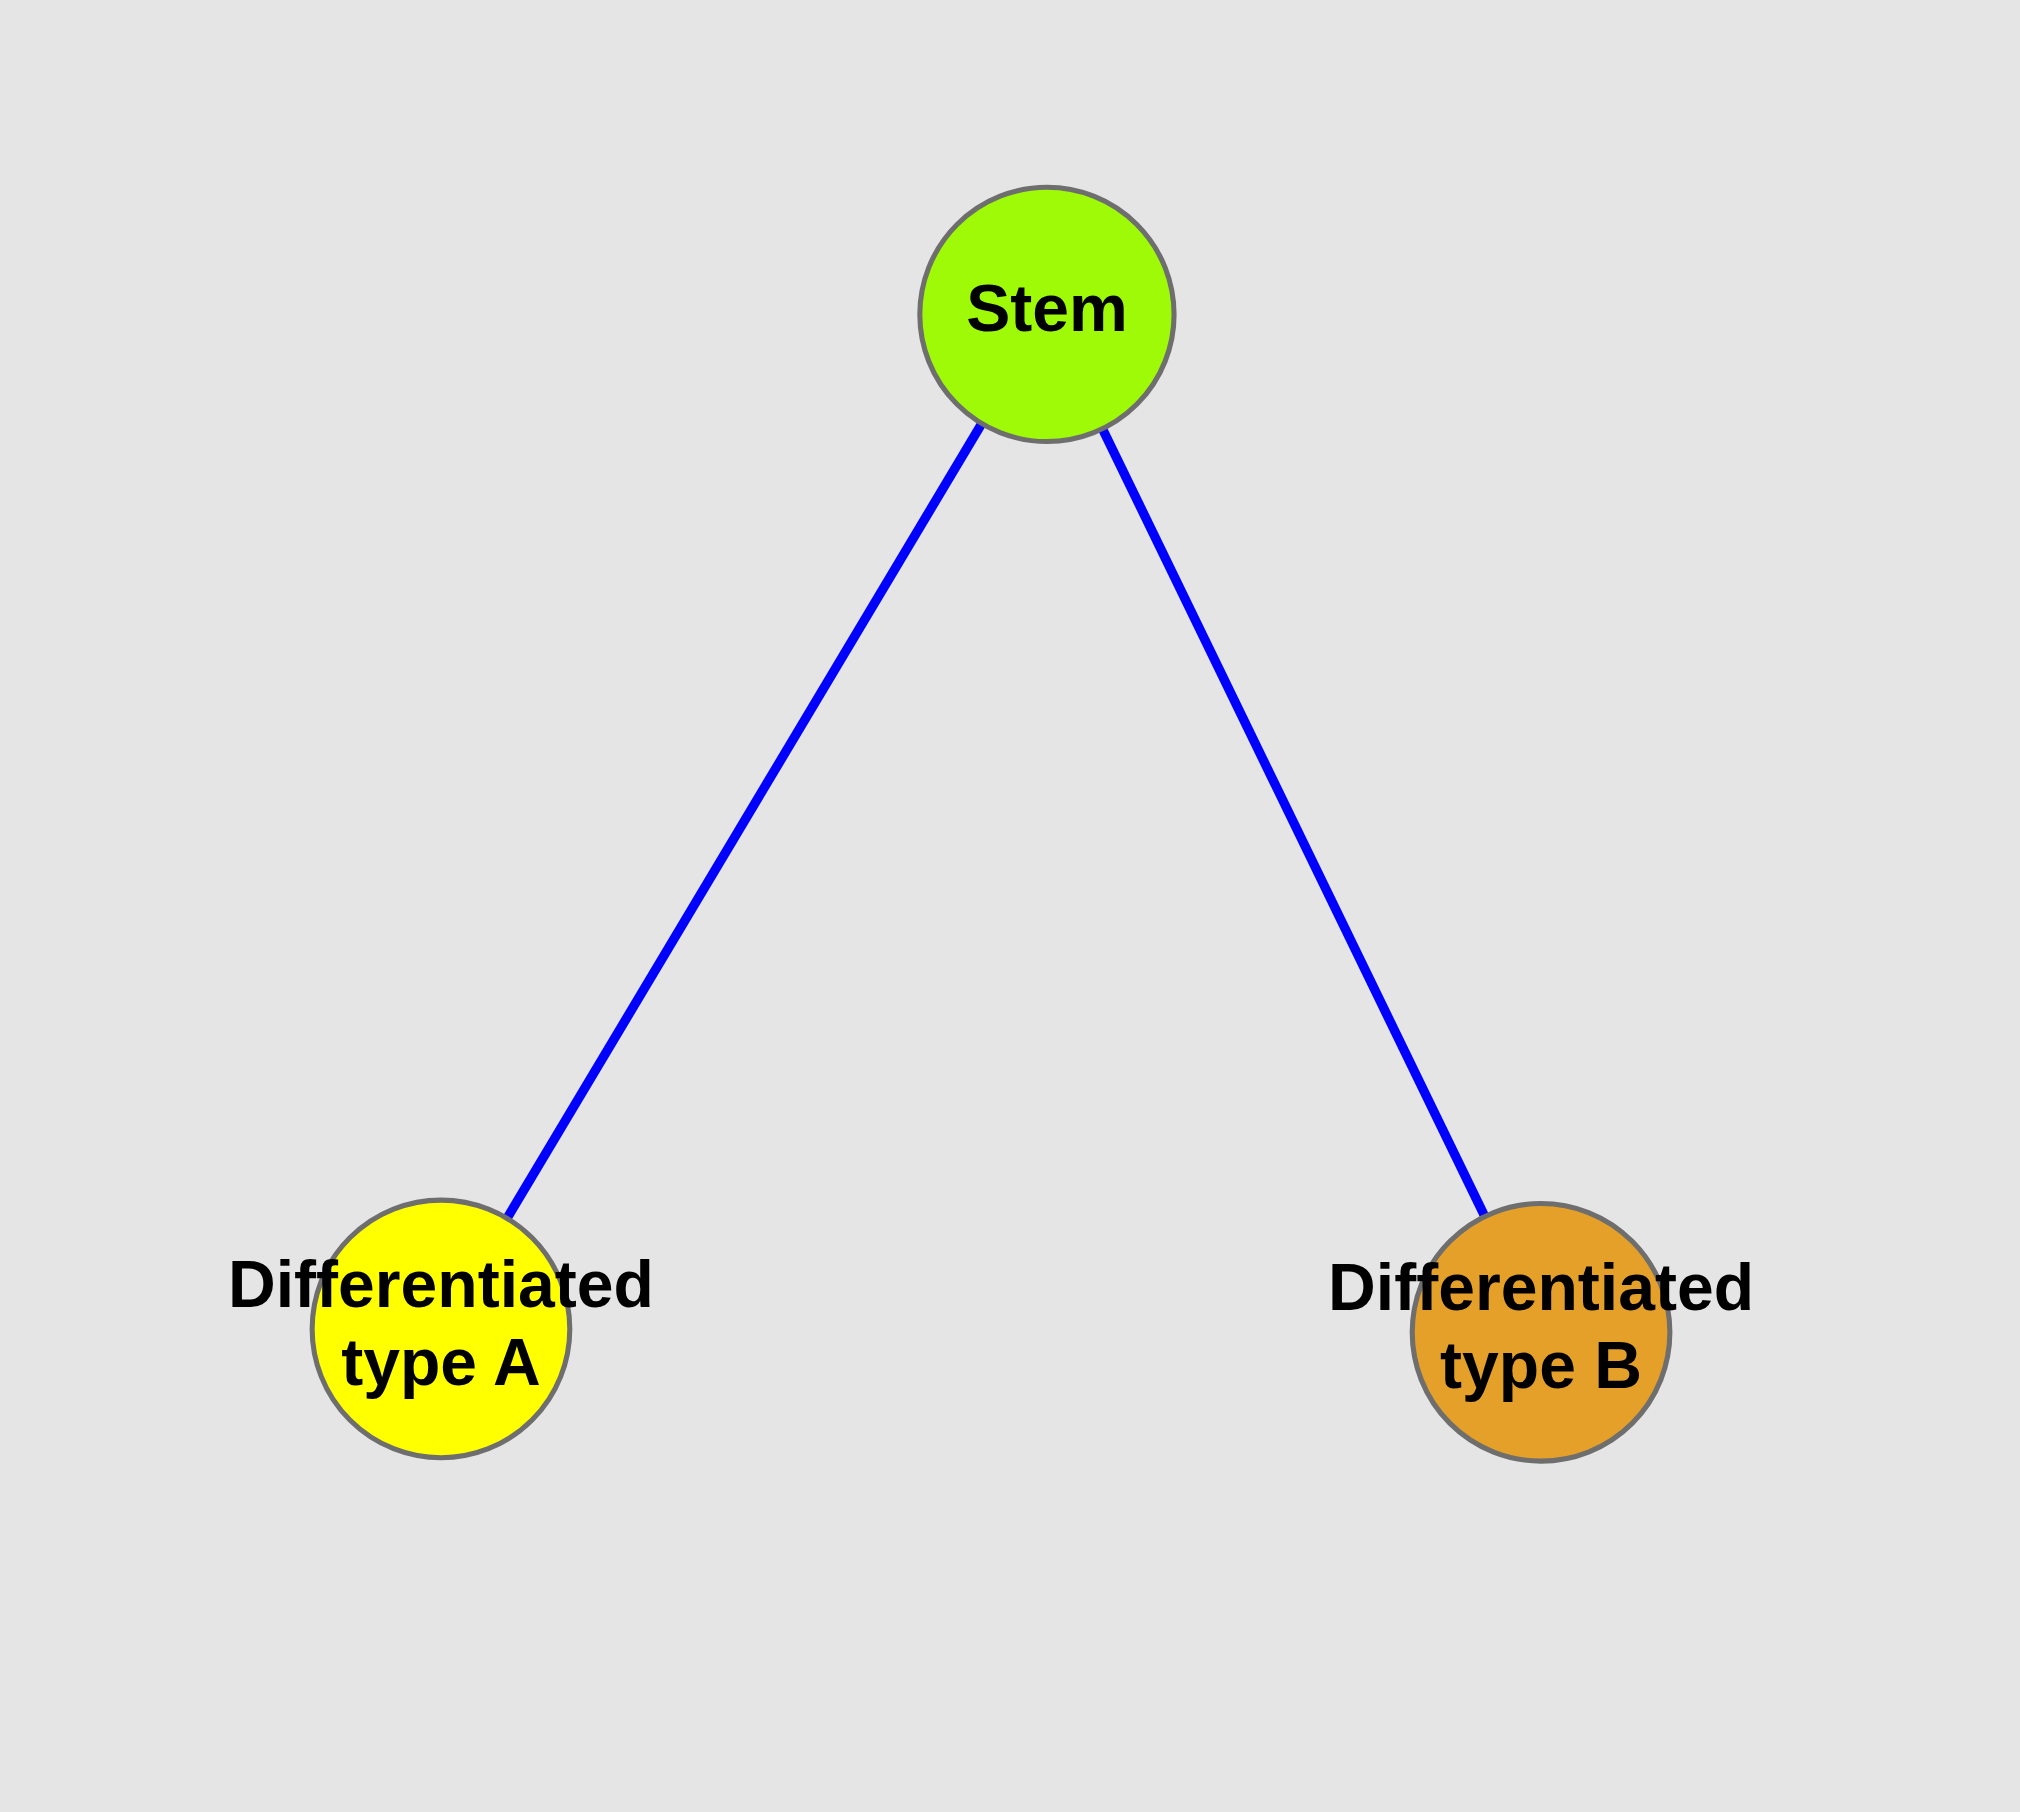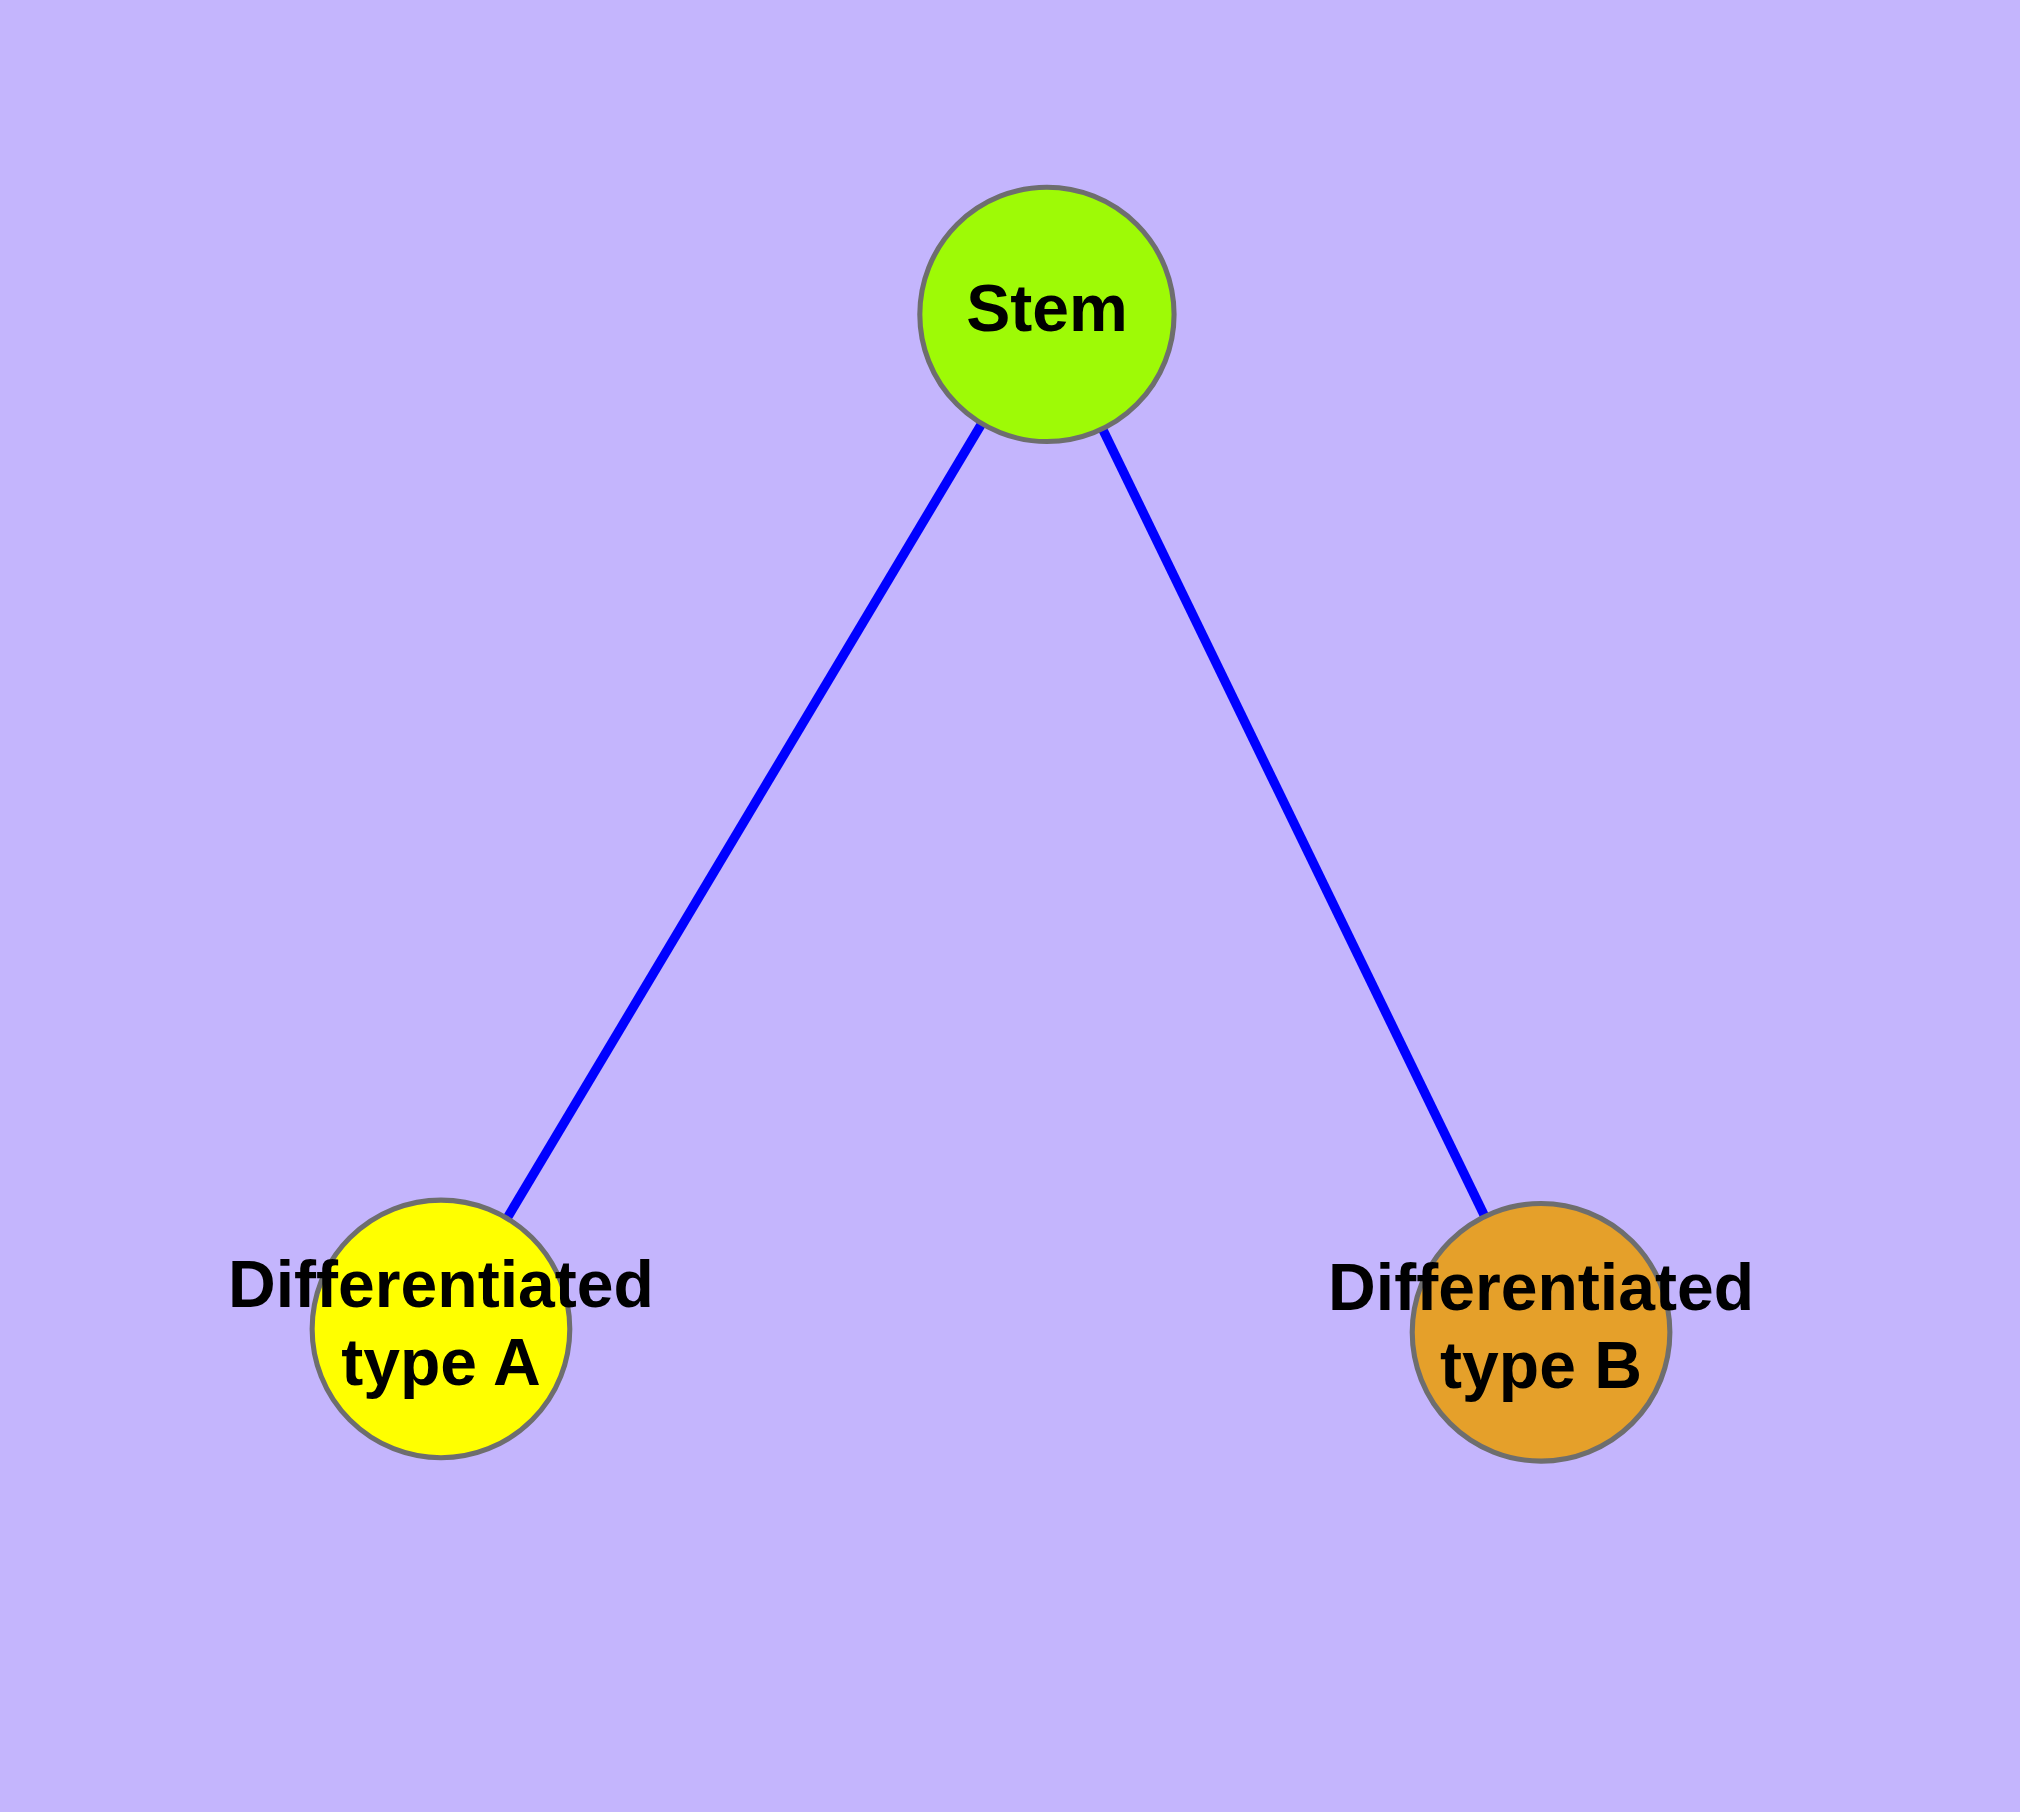--- a/index.html
+++ b/index.html
@@ -5,21 +5,21 @@
 <style>
   html, body {
     margin: 0;
     padding: 0;
     background: #ffffff;
   }
   #canvas {
     position: relative;
     width: 2021px;
     height: 1812px;
-    background: #c4b5fd;
+    background: #e5e5e5;
     overflow: hidden;
     font-family: "Liberation Sans", sans-serif;
   }
   #graph-svg {
     position: absolute;
     top: 0;
     left: 0;
     width: 2021px;
     height: 1812px;
     display: block;

